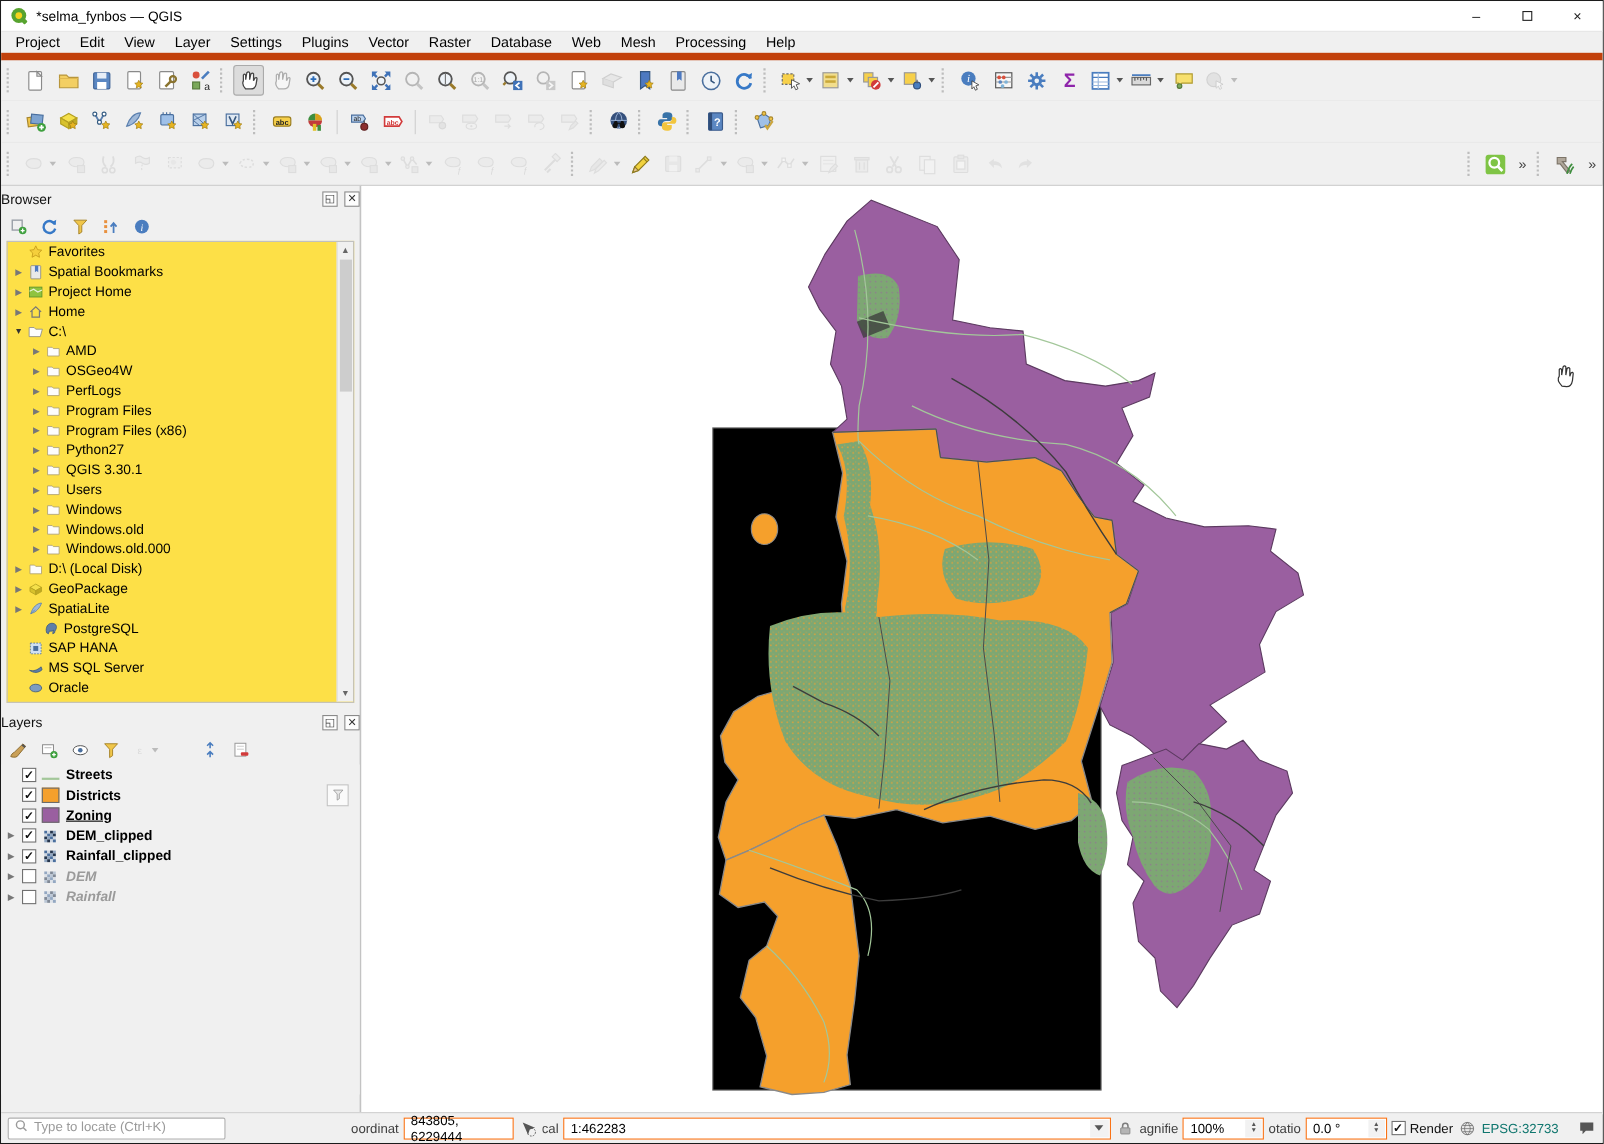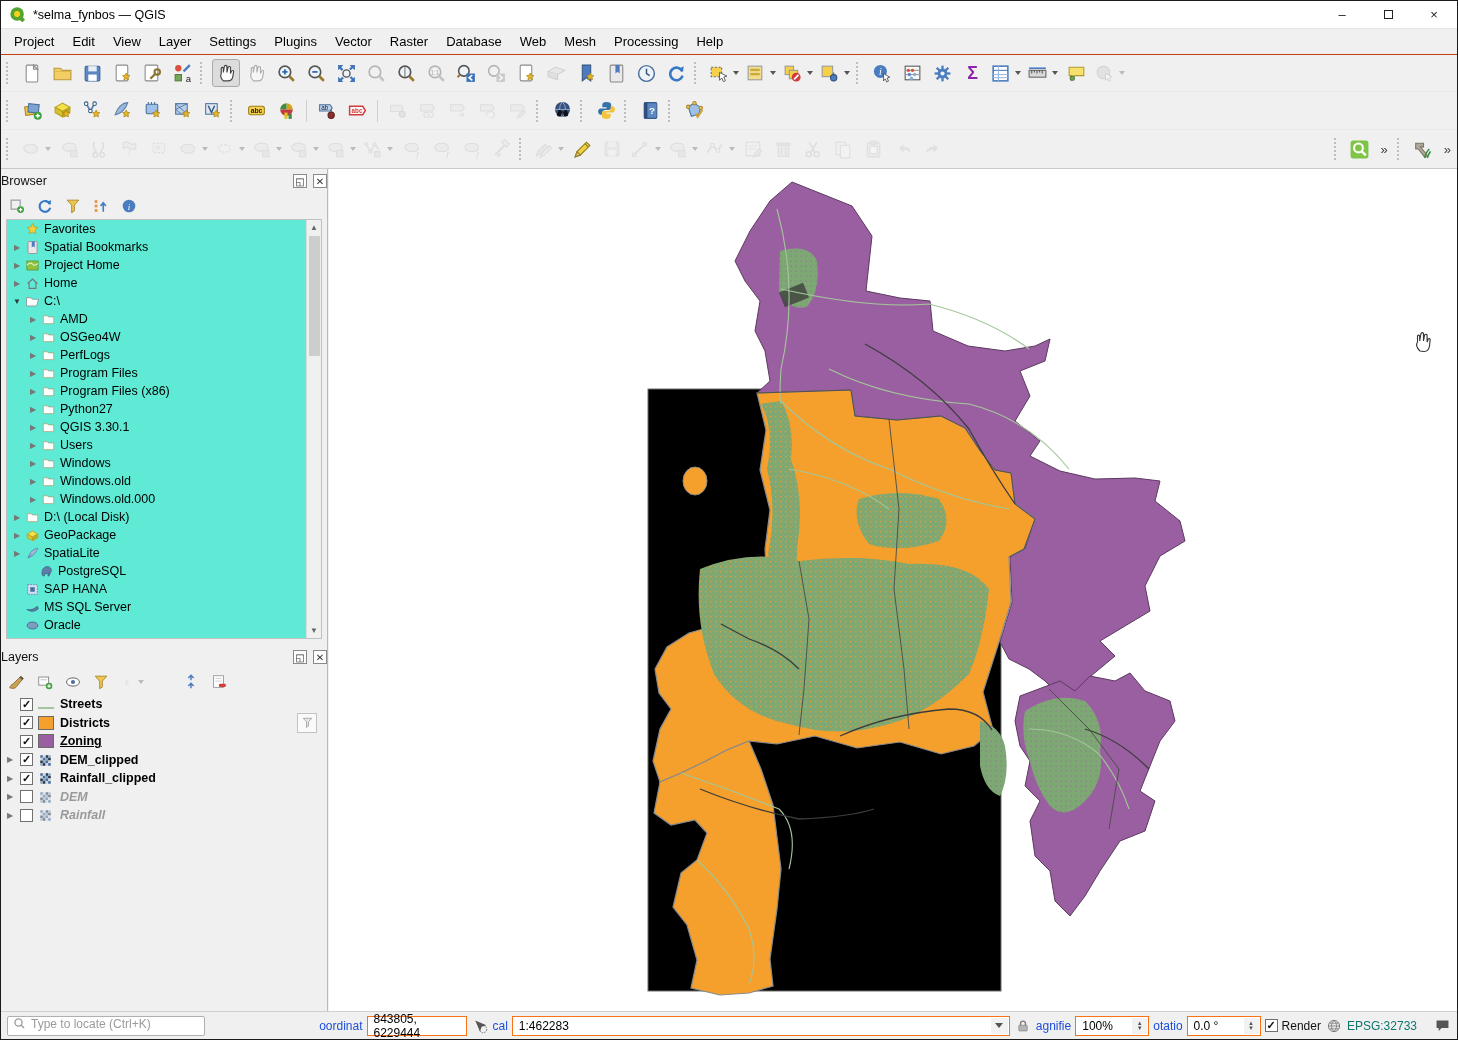--- a/index.html
+++ b/index.html
@@ -11,21 +11,21 @@
   .titlebar{position:absolute;left:0;top:0;width:100%;height:28px;background:#ffffff;
     display:flex;align-items:center;border-bottom:1px solid #e4e4e4;}
   .titlebar .appicon{width:18px;height:18px;margin:0 6px 0 8px;}
   .titlebar .title{font-size:12.5px;color:#000;}
   .wincontrols{margin-left:auto;display:flex;height:100%;}
   .winbtn{width:46px;height:100%;display:flex;align-items:center;justify-content:center;
     font-size:13px;color:#222;}
   .winbtn .sq{width:9px;height:9px;border:1px solid #222;}
   
   .menubar{position:absolute;left:0;top:28px;width:100%;height:26px;background:#f0f0f0;
-    display:flex;align-items:center;padding-left:4px;border-bottom:1px solid #c2410c;}
+    display:flex;align-items:center;padding-left:4px;border-bottom:7px solid #c2410c;}
   .menuitem{padding:4px 9px;font-size:13px;color:#000;}
   
   .tbrow{position:absolute;left:0;width:100%;background:#f0f0f0;display:flex;align-items:center;
     padding-left:2px;}
   #tb1{top:54px;height:37px;border-bottom:1px solid #e9e9e9;}
   #tb2{top:91px;height:38px;border-bottom:1px solid #e9e9e9;}
   #tb3{top:129px;height:39px;border-bottom:1px solid #c9c9c9;}
   .tbtn{height:28px;min-width:28px;display:flex;align-items:center;justify-content:center;
     border-radius:3px;margin:0 1px;padding:0 2px;}
   .tbtn.active{background:#dcdcdc;border:1px solid #aaa;}
@@ -39,21 +39,21 @@
   .spring{flex:1;}
   
   .dock{position:absolute;left:0;top:168px;width:327px;bottom:28px;background:#f0f0f0;
     border-right:1px solid #b9b9b9;}
   .panel-h{height:24px;display:flex;align-items:center;padding:0 0;font-size:12.5px;color:#111;}
   .panel-h .pbtns{margin-left:auto;display:flex;gap:6px;}
   .pbtn{width:14px;height:14px;border:1px solid #8a8a8a;display:flex;align-items:center;
     justify-content:center;font-size:10px;color:#333;background:#fdfdfd;}
   .panel-tb{height:26px;display:flex;align-items:center;padding-left:4px;gap:4px;}
   .ptbtn{width:24px;height:24px;display:flex;align-items:center;justify-content:center;border-radius:3px;}
-  .treebox{position:relative;margin:0 5px;background:#5eead4;border:1px solid #c0c0c0;overflow:hidden;}
+  .treebox{position:relative;margin:0 5px;background:#fde047;border:1px solid #c0c0c0;overflow:hidden;}
   #browser-tree{height:418px;}
   #layers-tree{height:300px;border:none;background:#f0f0f0;margin:0;}
   .trow{height:18px;display:flex;align-items:center;white-space:nowrap;font-size:12.5px;}
   .trow .exp{width:12px;text-align:center;font-size:8px;color:#777;flex:none;}
   .trow .exp.open{color:#333;}
   .trow .ticon{width:18px;height:16px;flex:none;display:flex;align-items:center;justify-content:center;}
   .trow .tlabel{padding-left:3px;color:#000;}
   .scroll{position:absolute;right:0;top:0;width:15px;height:100%;background:#f0f0f0;
     border-left:1px solid #dcdcdc;}
   .scroll .arr{height:15px;text-align:center;font-size:8px;color:#666;line-height:15px;}
@@ -71,21 +71,21 @@
   .lname.sel{text-decoration:underline;}
   .lfilter{margin-left:auto;margin-right:10px;width:20px;height:20px;border:1px solid #c2c2c2;
     background:#fafafa;display:flex;align-items:center;justify-content:center;}
   
   .canvas{position:absolute;left:328px;top:168px;width:1130px;height:844px;background:#fff;overflow:hidden;}
   
   .statusbar{position:absolute;left:0;bottom:0;width:100%;height:28px;background:#f0f0f0;
     border-top:1px solid #d0d0d0;display:flex;align-items:center;padding:0 6px;gap:4px;font-size:12px;}
   .locate{width:198px;height:20px;border:1px solid #b0b0b0;background:#fff;border-radius:2px;
     display:flex;color:#9a9a9a;padding:0 5px;gap:5px;}
-  .sblabel{color:#1d4ed8;overflow:hidden;white-space:nowrap;}
+  .sblabel{color:#404040;overflow:hidden;white-space:nowrap;}
   .sbfield{height:20px;border:1px solid #f97316;background:#fff;display:flex;align-items:center;
     padding:0 6px;color:#000;}
   .coord{width:100px;justify-content:center;}
   .scale{width:498px;position:relative;}
   .scale .ddbtn{position:absolute;right:1px;top:1px;bottom:1px;width:17px;background:#f2f2f2;
     display:flex;align-items:center;justify-content:center;}
   .spin{width:74px;position:relative;}
   .spin .ud{position:absolute;right:1px;top:1px;bottom:1px;width:15px;background:#f2f2f2;
     display:flex;flex-direction:column;align-items:center;justify-content:center;font-size:6px;color:#555;line-height:5px;}
   .sb-dd{width:0;height:0;border-left:4px solid transparent;border-right:4px solid transparent;border-top:5px solid #555;}

